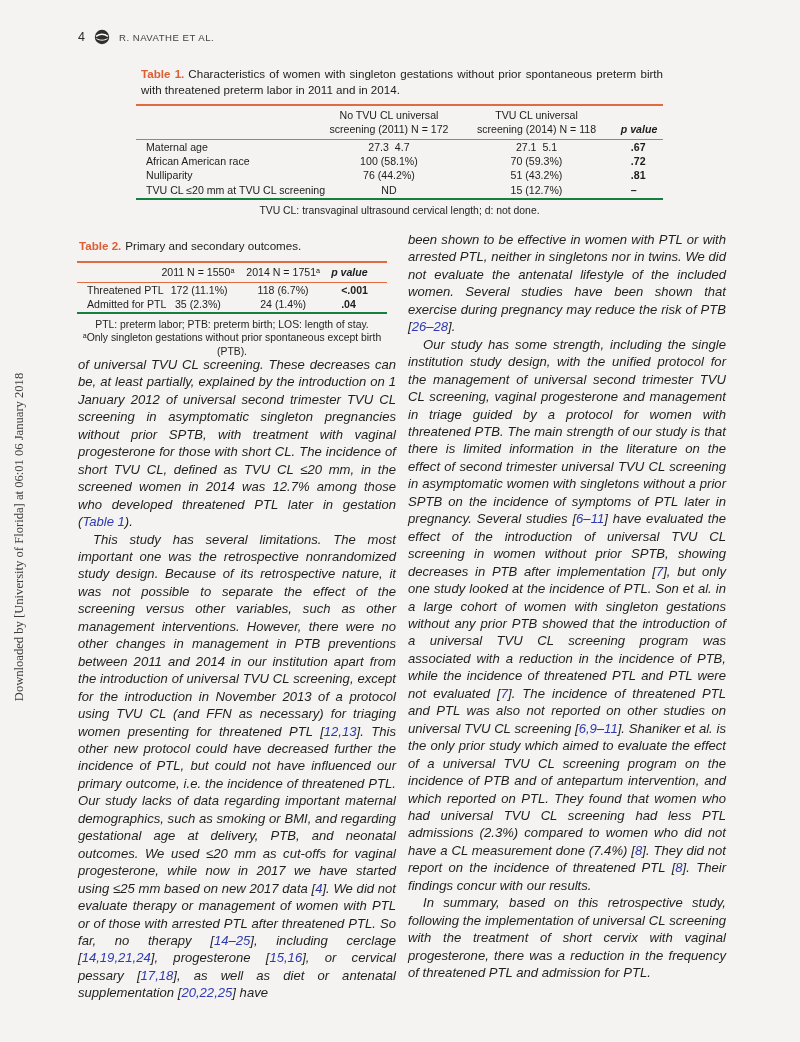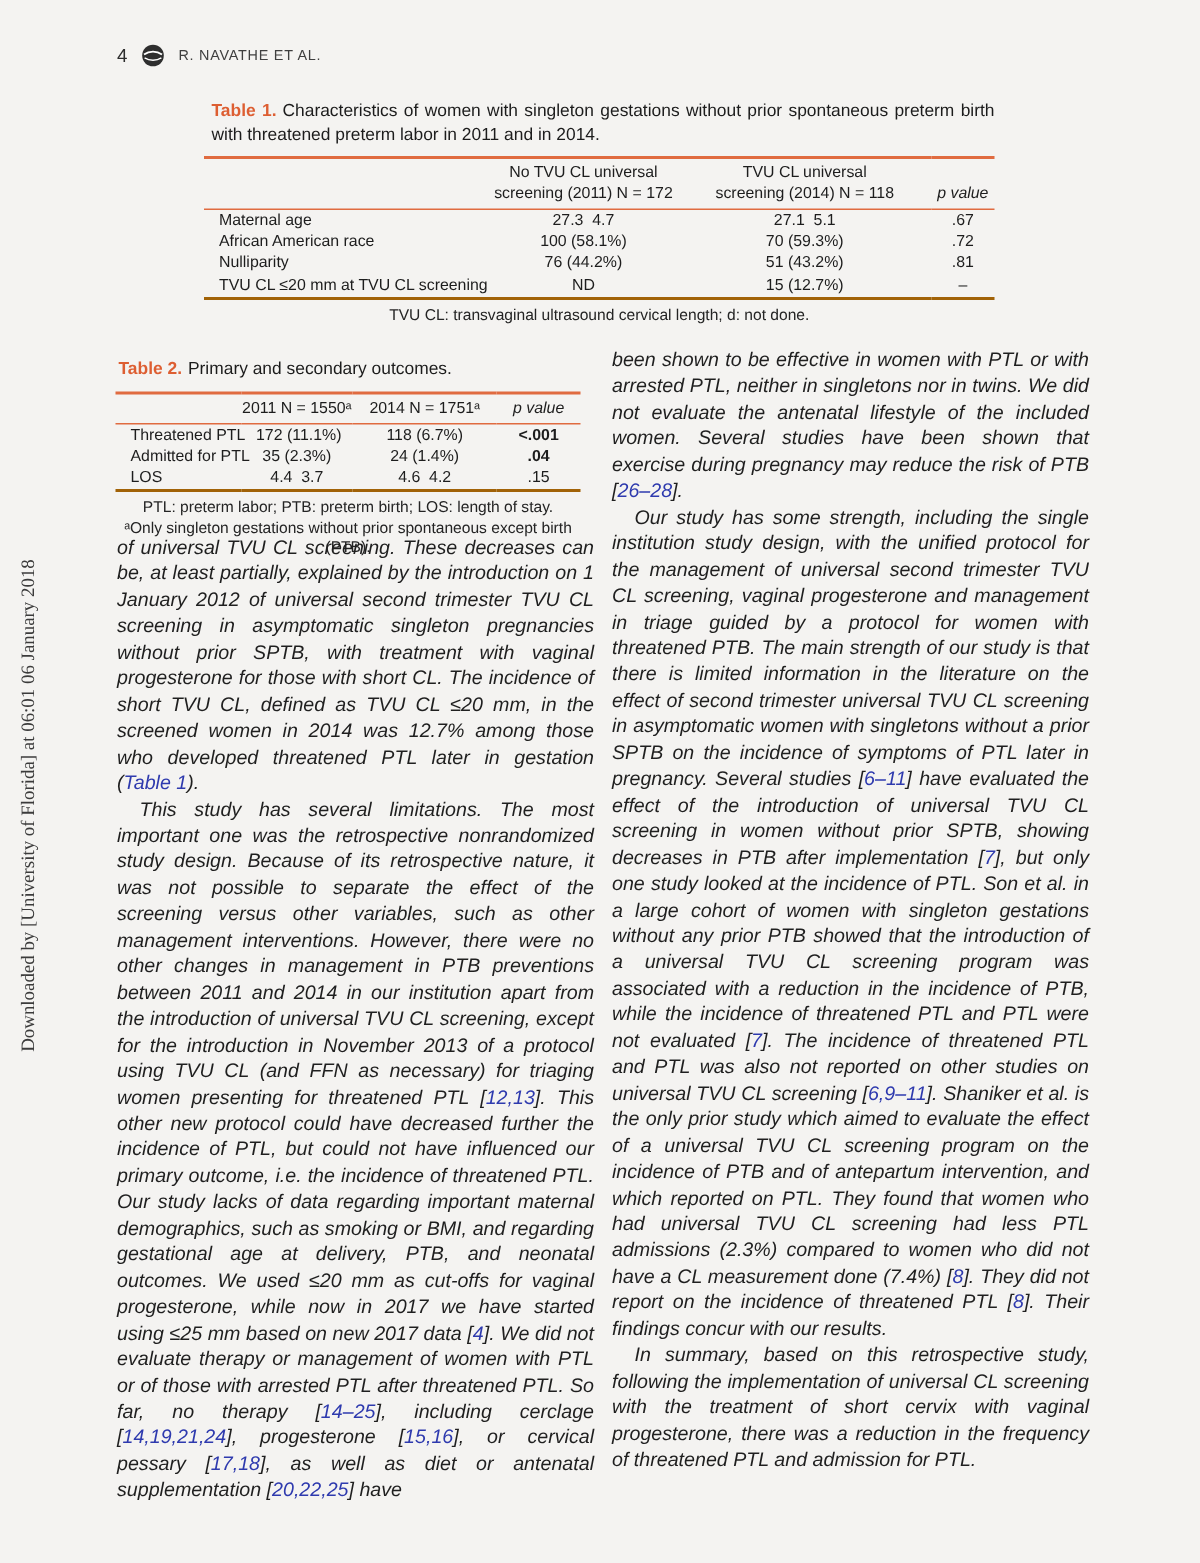--- a/index.html
+++ b/index.html
@@ -39,32 +39,32 @@
   .caption{
     font-size:11.6px;line-height:15.6px;
     text-align:justify;color:#1c1c1c;
     margin:0 0 7px 5px;
   }
   .t2 .caption{margin-left:2px;}
   .cap-label{color:#DD5E32;font-weight:700;margin-right:4px;}
   table.t-table{
     border-collapse:collapse;width:100%;table-layout:fixed;
     font-size:10.6px;line-height:13.4px;color:#1d1d1d;
-    border-top:2px solid #E06B40;border-bottom:2px solid #a16207;
+    border-top:2px solid #E06B40;border-bottom:2px solid #15803d;
   }
   table.t-table thead tr{border-bottom:1px solid #E06B40;}
   table.t-table th{
     font-weight:400;vertical-align:bottom;
     padding:3px 0 3px 0;white-space:nowrap;
   }
   table.t-table td{padding:.5px 10px;overflow:visible;white-space:nowrap;}
   .t-table td:nth-child(1),.t-table th:nth-child(1){text-align:left;}
   .t-table td:nth-child(2),.t-table th:nth-child(2),
   .t-table td:nth-child(3),.t-table th:nth-child(3){text-align:center;}
-  .t-table td:nth-child(4),.t-table th:nth-child(4){text-align:center;}
+  .t-table td:nth-child(4),.t-table th:nth-child(4){text-align:left;font-weight:bold;}
   .t1 col.c-lbl{width:36%;} .t1 col.c-a{width:24%;} .t1 col.c-b{width:32%;} .t1 col.c-p{width:8%;}
   .t2 col.c-lbl{width:27%;} .t2 col.c-a{width:24%;} .t2 col.c-b{width:31%;} .t2 col.c-p{width:18%;}
   th .hline{white-space:nowrap;}
   .it{font-style:italic;}
   .pb{font-weight:700;}
   .footnote{
     font-size:10.4px;line-height:13.4px;color:#242424;
     margin:4px 0 0 0;text-align:center;
   }
 
@@ -178,26 +178,20 @@
             <td>172 (11.1%)</td>
             <td>118 (6.7%)</td>
             <td class="pb">&lt;.001</td>
           </tr>
           <tr>
             <td>Admitted for PTL</td>
             <td>35 (2.3%)</td>
             <td>24 (1.4%)</td>
             <td class="pb">.04</td>
           </tr>
-          <tr>
-            <td>LOS</td>
-            <td>4.4&nbsp;&nbsp;3.7</td>
-            <td>4.6&nbsp;&nbsp;4.2</td>
-            <td>.15</td>
-          </tr>
         </tbody>
     </table>
     <div class="footnote">PTL: preterm labor; PTB: preterm birth; LOS: length of stay.</div>
     <div class="footnote" style="margin-top:0">ᵃOnly singleton gestations without prior spontaneous except birth (PTB).</div>
   </div>
 
   <div class="col col-left">
     <p class="body-p"><span>of universal TVU CL screening. These decreases can be, at least partially, explained by the introduction on 1 January 2012 of universal second trimester TVU CL screening in asymptomatic singleton pregnancies without prior SPTB, with treatment with vaginal progesterone for those with short CL. The incidence of short TVU CL, defined as TVU CL ≤20 mm, in the screened women in 2014 was 12.7% among those who developed threatened PTL later in gestation (</span><span class="ref">Table 1</span><span>).</span></p>
     <p class="body-p ind"><span>This study has several limitations. The most important one was the retrospective nonrandomized study design. Because of its retrospective nature, it was not possible to separate the effect of the screening versus other variables, such as other management interventions. However, there were no other changes in management in PTB preventions between 2011 and 2014 in our institution apart from the introduction of universal TVU CL screening, except for the introduction in November 2013 of a protocol using TVU CL (and FFN as necessary) for triaging women presenting for threatened PTL [</span><span class="ref">12,13</span><span>]. This other new protocol could have decreased further the incidence of PTL, but could not have influenced our primary outcome, i.e. the incidence of threatened PTL. Our study lacks of data regarding important maternal demographics, such as smoking or BMI, and regarding gestational age at delivery, PTB, and neonatal outcomes. We used ≤20 mm as cut-offs for vaginal progesterone, while now in 2017 we have started using ≤25 mm based on new 2017 data [</span><span class="ref">4</span><span>]. We did not evaluate therapy or management of women with PTL or of those with arrested PTL after threatened PTL. So far, no therapy [</span><span class="ref">14–25</span><span>], including cerclage [</span><span class="ref">14,19,21,24</span><span>], progesterone [</span><span class="ref">15,16</span><span>], or cervical pessary [</span><span class="ref">17,18</span><span>], as well as diet or antenatal supplementation [</span><span class="ref">20,22,25</span><span>] have</span></p>
   </div>

